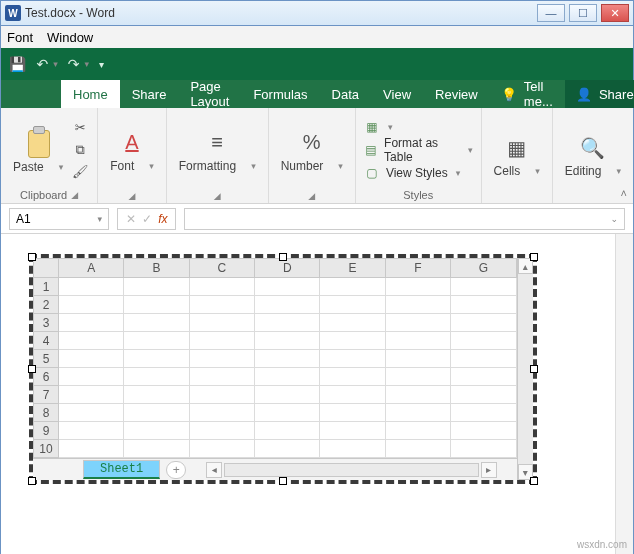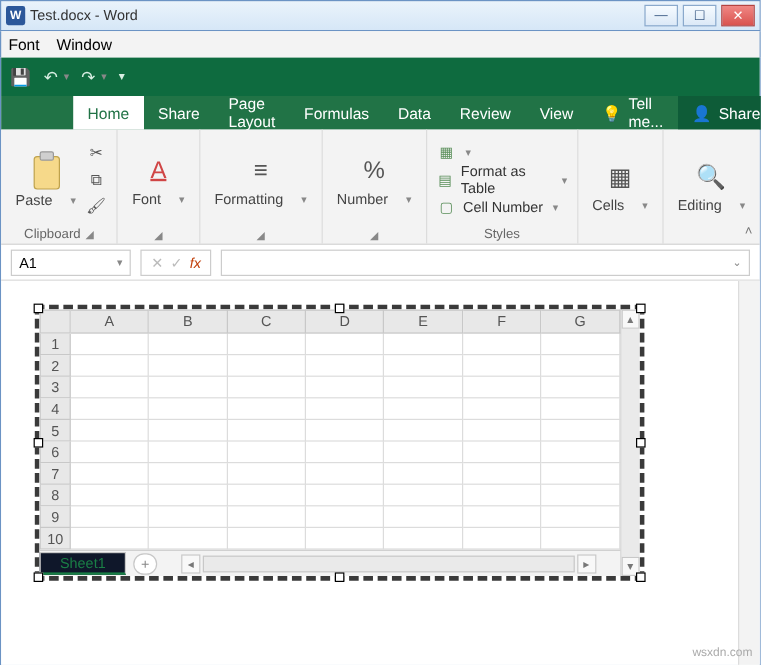--- a/index.html
+++ b/index.html
@@ -52,21 +52,21 @@
   .sheet-grid { width:100%; height:100%; display:flex; flex-direction:column; background:#fff;}
   .col-headers { display:flex; height:20px;}
   .corner { width:26px; background:#e8e8e8; border:1px solid #c8c8c8;}
   .ch { flex:1; background:#e8e8e8; border:1px solid #c8c8c8; border-left:none; display:flex; align-items:center; justify-content:center; font-size:12px; color:#555;}
   .rows { flex:1; overflow:hidden; display:flex; flex-direction:column;}
   .row { display:flex; height:19px;}
   .rh { width:26px; background:#e8e8e8; border:1px solid #c8c8c8; border-top:none; display:flex; align-items:center; justify-content:center; font-size:12px; color:#555;}
   .cell { flex:1; border-right:1px solid #dcdcdc; border-bottom:1px solid #dcdcdc;}
   .row:first-child .cell:first-of-type { outline:2px solid #1a7f46; outline-offset:-1px;}
   .sheet-tabs { height:22px; border-top:1px solid #c8c8c8; display:flex; align-items:center; background:#f3f3f3;}
-  .sheet-tab { padding:1px 16px; background:#0f172a; border:1px solid #c8c8c8; border-bottom:2px solid #1a7f46; font-size:12px; color:#1a7f46; }
+  .sheet-tab { padding:1px 16px; background:#7dd3fc; border:1px solid #c8c8c8; border-bottom:2px solid #1a7f46; font-size:12px; color:#1a7f46; margin-left:50px;font-family:Liberation Mono, monospace;}
   .addsheet { width:20px; height:18px; display:flex; align-items:center; justify-content:center; border:1px solid #c8c8c8; background:#fff; margin-left:6px; color:#888; border-radius:9px;}
   .hscroll { flex:1; margin-left:20px; display:flex; align-items:center; gap:2px; padding-right:20px;}
   .scrbtn { width:16px; height:16px; border:1px solid #c8c8c8; display:flex; align-items:center; justify-content:center; background:#f8f8f8; font-size:10px; color:#777;}
   .sheet-vscroll { width:17px; border-left:1px solid #c8c8c8; display:flex; flex-direction:column;}
   .doc-vscroll { width:18px; border-left:1px solid #dcdcdc; background:#f3f3f3;}
   .watermark { position:absolute; right:6px; bottom:4px; font-size:10px; color:#aaa;}
   
   .paste-ic { width:28px; height:32px; position:relative;}
   .paste-ic::before{content:""; position:absolute; left:4px; top:4px; width:20px; height:26px; background:#f6d98a; border:1px solid #bfa24c; border-radius:3px;}
   .paste-ic::after{content:""; position:absolute; left:9px; top:0; width:10px; height:6px; background:#cfcfcf; border:1px solid #999; border-radius:2px;}
@@ -97,22 +97,22 @@
     <span class="qatbtn">↷<span class="drop">▾</span></span>
     <span class="qatbtn" style="font-size:10px;">▾</span>
   </div>
 
   <div class="ribbon-tabs">
     <div class="rtab active">Home</div>
     <div class="rtab">Share</div>
     <div class="rtab">Page Layout</div>
     <div class="rtab">Formulas</div>
     <div class="rtab">Data</div>
+    <div class="rtab">View</div>
     <div class="rtab">Review</div>
-    <div class="rtab">View</div>
     <div class="rtab right tellme">
       <span>💡</span>
       <span>Tell me...</span>
     </div>
     <div class="rtab tellme" style="background:#0e5c38;">
       <span>👤</span>
       <span>Share</span>
     </div>
   </div>
 
@@ -191,21 +191,21 @@
               <span class="ic">▦</span>
               <span class="drop">▾</span>
             </div>
           <div class="row">
               <span class="ic">▤</span>
               <span>Format as Table</span>
               <span class="drop">▾</span>
             </div>
           <div class="row">
               <span class="ic">▢</span>
-              <span>Cell Number</span>
+              <span>View Styles</span>
               <span class="drop">▾</span>
             </div>
         </div>
       </div>
       <div class="group-label">
           <span>Styles</span>
         </div>
     </div>
 
     <div class="group">

